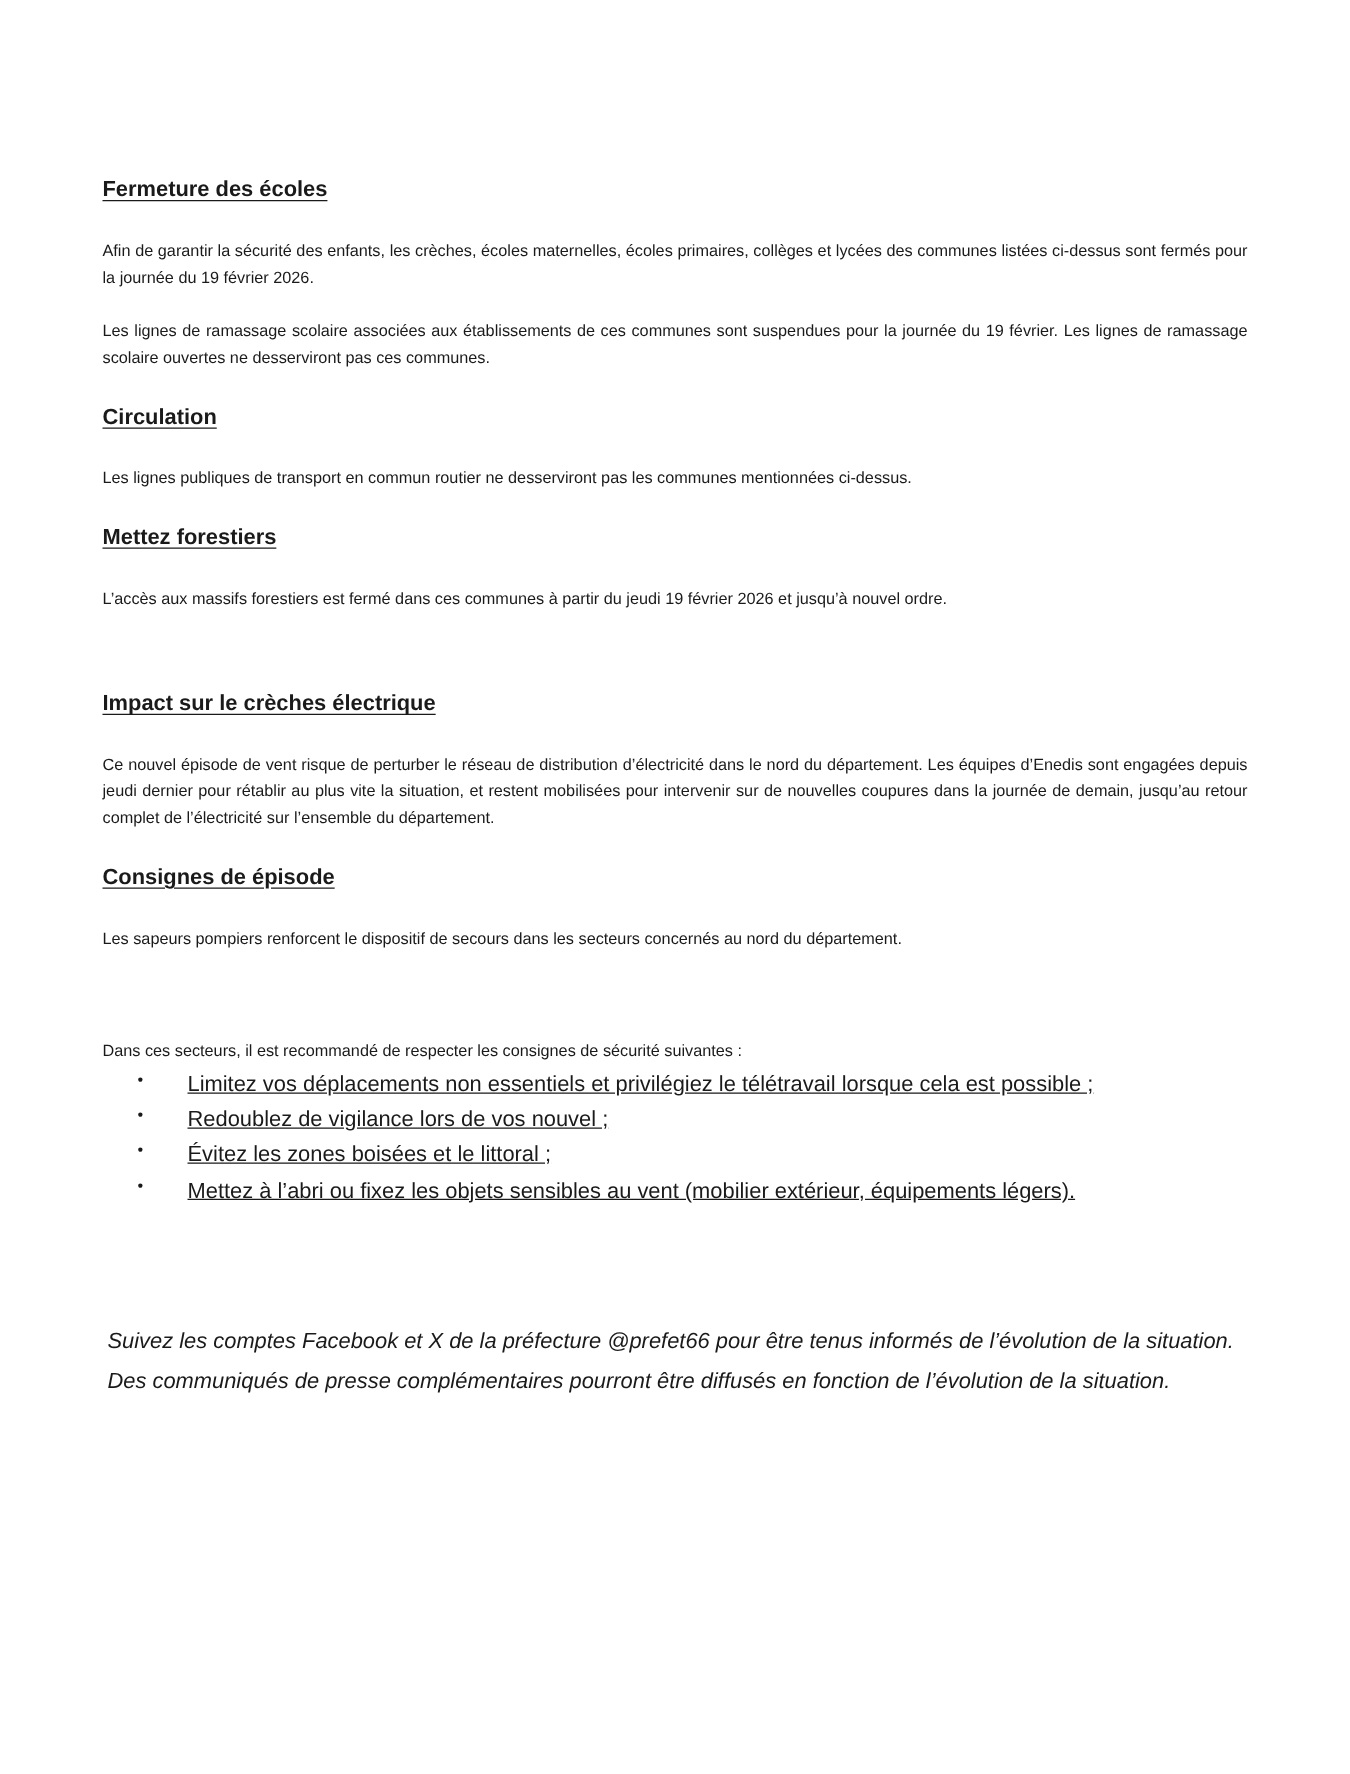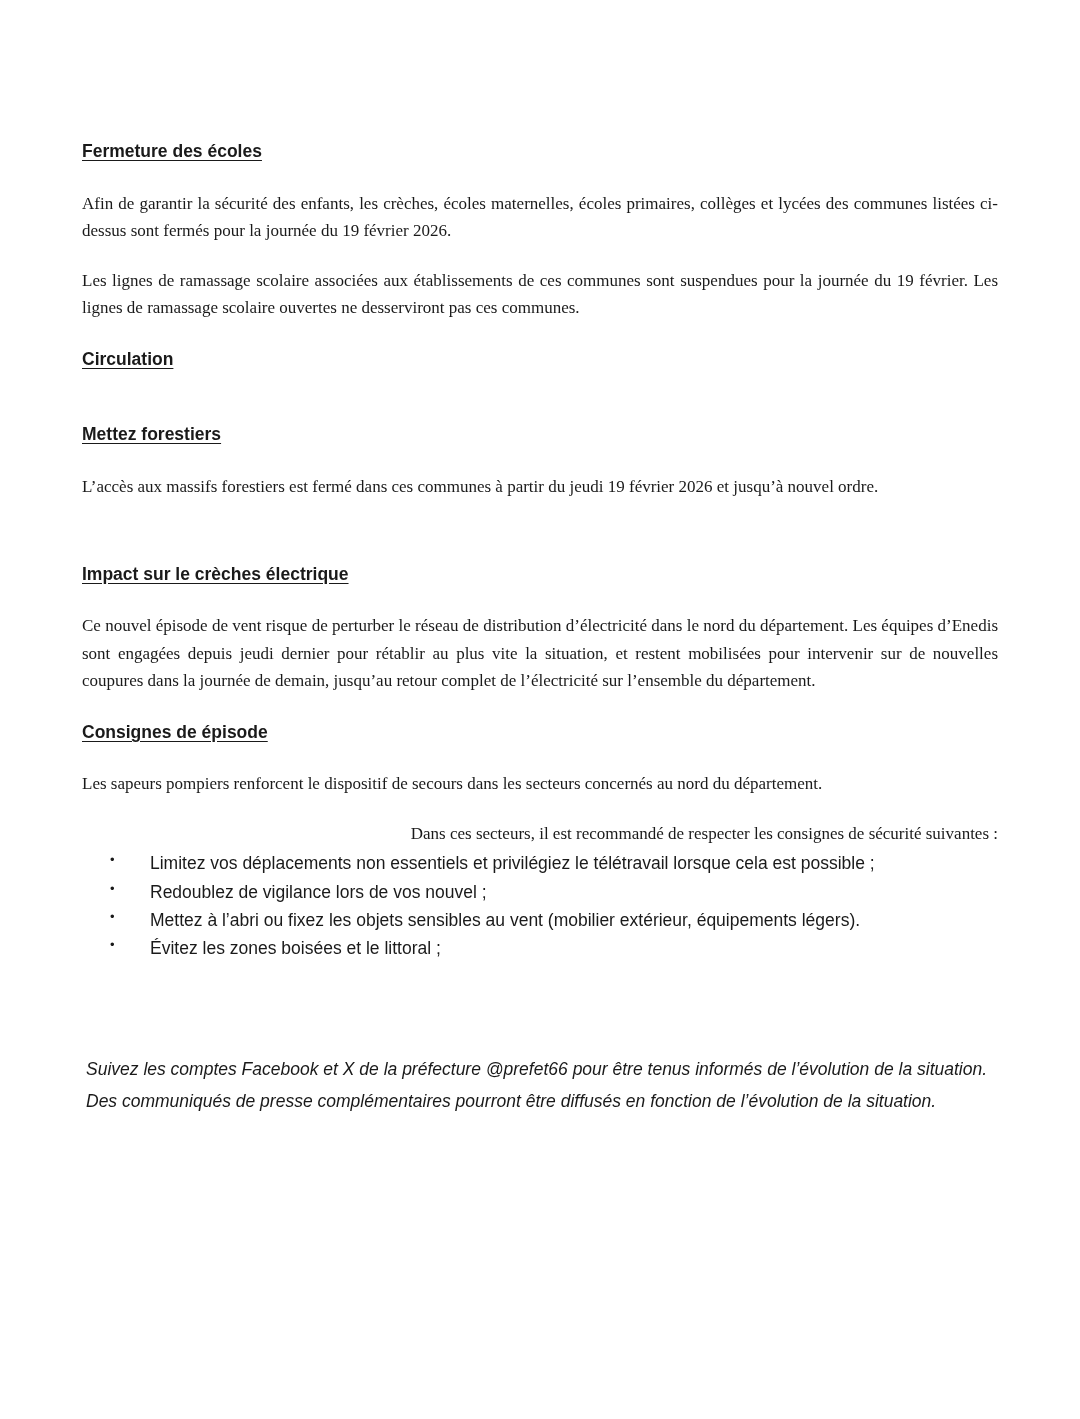--- a/index.html
+++ b/index.html
@@ -25,44 +25,45 @@
     width: 916px;
   }
   .section-heading {
     font-size: 17.5px;
     line-height: 1.35;
     text-decoration: underline;
     text-underline-offset: 3px;
     margin: 0;
   }
   .para {
-    font-size: 17px;
+    font-size: 13px;
     line-height: 1.62;
     text-align: justify;
     margin: 0;
     hyphens: none;
-    font-family: Liberation Serif, serif;
   }
   .para-left {
-    text-align: right;
+    text-align: left;
+    margin-top: 47px;
   }
   .gap-sm { height: 22px; }
   .gap-md { height: 26px; }
   .gap-xl { height: 62px; }
   ul.bullets {
     margin: 2px 0 0 0;
     padding: 0;
     list-style: none;
   }
   ul.bullets li {
     position: relative;
     font-size: 17.5px;
     line-height: 1.62;
     padding-left: 68px;
     margin: 0;
+    text-decoration: underline;
   }
   ul.bullets li::before {
     content: "\2022";
     position: absolute;
     left: 28px;
     top: 0;
     font-size: 13px;
     line-height: 1.62;
   }
   .footer-note {
@@ -82,20 +83,21 @@
     <h2 class="section-heading">Fermeture des écoles</h2>
     <div class="gap-md"></div>
     <p class="para">Afin de garantir la sécurité des enfants, les crèches, écoles maternelles, écoles primaires, collèges et lycées des communes listées ci-dessus sont fermés pour la journée du 19 février 2026.</p>
     <div class="gap-sm"></div>
     <p class="para">Les lignes de ramassage scolaire associées aux établissements de ces communes sont suspendues pour la journée du 19 février. Les lignes de ramassage scolaire ouvertes ne desserviront pas ces communes.</p>
 
     <div class="gap-md"></div>
 
     <h2 class="section-heading">Circulation</h2>
     <div class="gap-md"></div>
+    <p class="para">Les lignes publiques de transport en commun routier ne desserviront pas les communes mentionnées ci-dessus.</p>
 
     <div class="gap-md"></div>
 
     <h2 class="section-heading">Mettez forestiers</h2>
     <div class="gap-md"></div>
     <p class="para">L’accès aux massifs forestiers est fermé dans ces communes à partir du jeudi 19 février 2026 et jusqu’à nouvel ordre.</p>
 
     <div class="gap-xl"></div>
 
     <h2 class="section-heading">Impact sur le crèches électrique</h2>
@@ -106,22 +108,22 @@
 
     <h2 class="section-heading">Consignes de épisode</h2>
     <div class="gap-md"></div>
     <p class="para">Les sapeurs pompiers renforcent le dispositif de secours dans les secteurs concernés au nord du département.</p>
     <div class="gap-sm"></div>
     <p class="para para-left">Dans ces secteurs, il est recommandé de respecter les consignes de sécurité suivantes :</p>
 
     <ul class="bullets">
       <li>Limitez vos déplacements non essentiels et privilégiez le télétravail lorsque cela est possible ;</li>
       <li>Redoublez de vigilance lors de vos nouvel ;</li>
+      <li>Évitez les zones boisées et le littoral ;</li>
       <li>Mettez à l’abri ou fixez les objets sensibles au vent (mobilier extérieur, équipements légers).</li>
-      <li>Évitez les zones boisées et le littoral ;</li>
     </ul>
 
     <div class="gap-xl"></div>
     <div class="gap-md"></div>
 
     <p class="footer-note">Suivez les comptes Facebook et X de la préfecture @prefet66 pour être tenus informés de l’évolution de la situation.</p>
     <p class="footer-note">Des communiqués de presse complémentaires pourront être diffusés en fonction de l’évolution de la situation.</p>
 
   </div>
 </div>

